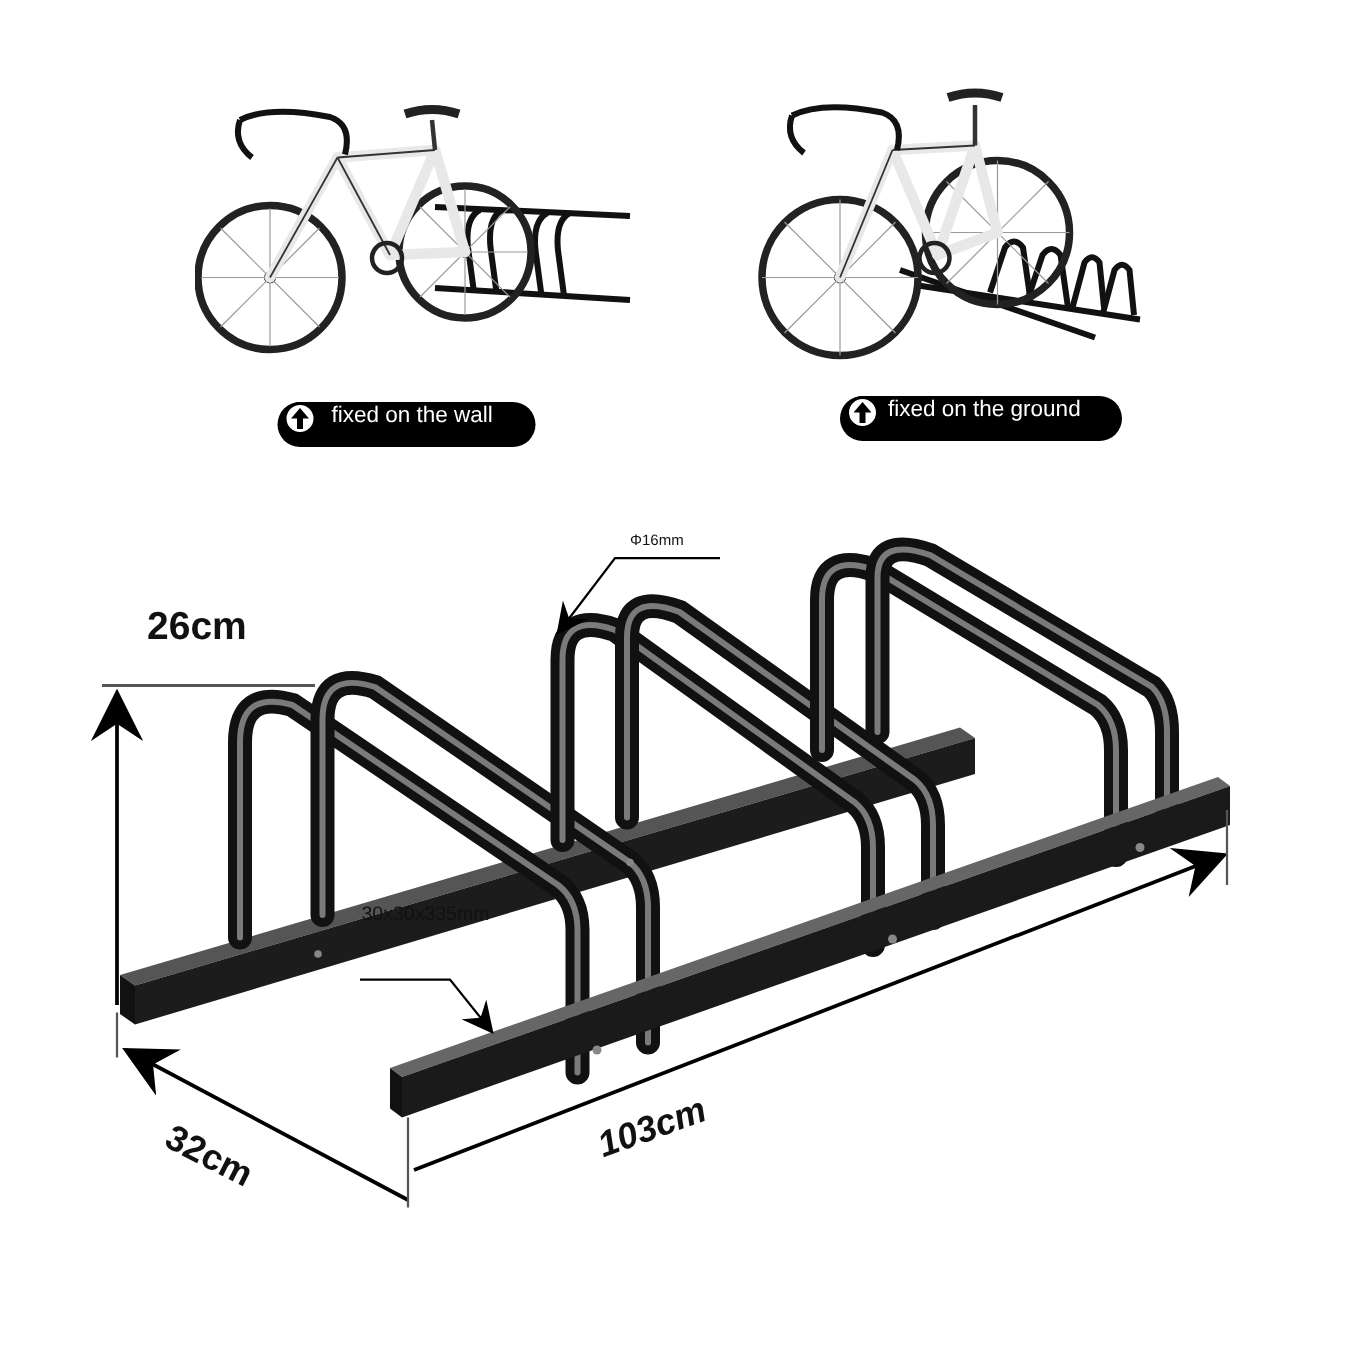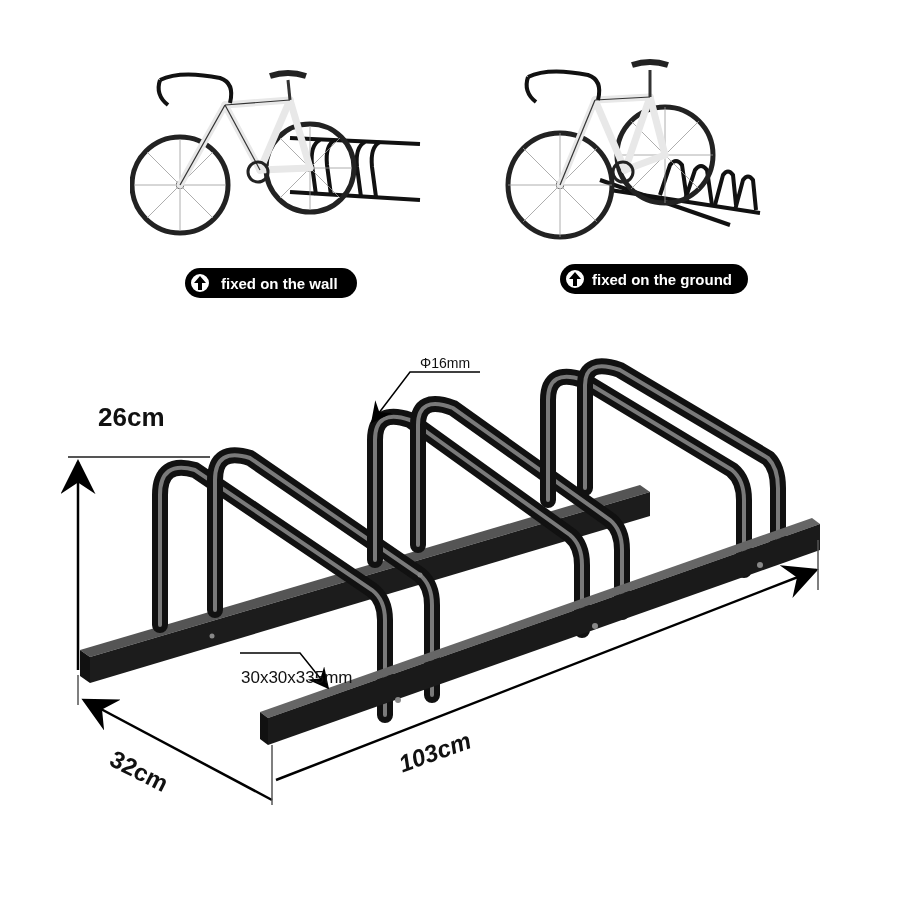--- a/index.html
+++ b/index.html
@@ -1,20 +1,20 @@
 <!DOCTYPE html>
 <html><head>
 <meta charset="utf-8">
 <style>
   html, body { margin: 0; padding: 0; background: #ffffff; }
   body { width: 900px; height: 900px; position: relative; overflow: hidden;
          font-family: "Liberation Sans", sans-serif; color: #000; }
   .abs { position: absolute; }
   .pill { position: absolute; height: 30px; background: #000; border-radius: 15px;
-          display: flex; align-items: center; color: #fff; font-size: 15px; box-sizing: border-box; font-weight: bold; }
+          display: flex; color: #fff; font-size: 15px; box-sizing: border-box; }
   .pill .circ { width: 22px; height: 22px; border-radius: 50%; background: #fff; border: 2px solid #000;
                 margin-left: 4px; margin-right: 10px; display: flex; align-items: center; justify-content: center; box-sizing: border-box;}
   .dim { position: absolute; font-weight: bold; color: #111; }
   .lbl { position: absolute; font-size: 14px; color: #111; }
   svg { position: absolute; left: 0; top: 0; }
 </style>
 </head>
 <body>
 
 <div class="abs" style="left:130px;top:60px;width:300px;height:190px;">
@@ -187,14 +187,14 @@
 
     <polyline points="480,372 410,372 372,422" stroke-width="1.5" marker-end="url(#arr)"></polyline>
 
     <polyline points="240,653 300,653 328,688" stroke-width="1.5" marker-end="url(#arr)"></polyline>
   </g>
 </svg>
 
 <div class="dim" style="left:98px;top:402px;font-size:26px;">26cm</div>
 <div class="dim" style="left:118px;top:745px;font-size:24px;transform:rotate(27deg);transform-origin:left top;">32cm</div>
 <div class="dim" style="left:395px;top:752px;font-size:24px;font-style:italic;transform:rotate(-20deg);transform-origin:left top;">103cm</div>
-<div class="lbl" style="left:420px;top:355px;font-size:14px;">Φ16mm</div>
-<div class="lbl" style="left:241px;top:668px;font-size:17px;">30x30x335mm</div>
+<div class="lbl" style="left:420px;top:355px;font-size:10px;">Φ16mm</div>
+<div class="lbl" style="left:241px;top:601px;font-size:13px;">30x30x335mm</div>
 
 </body></html>

